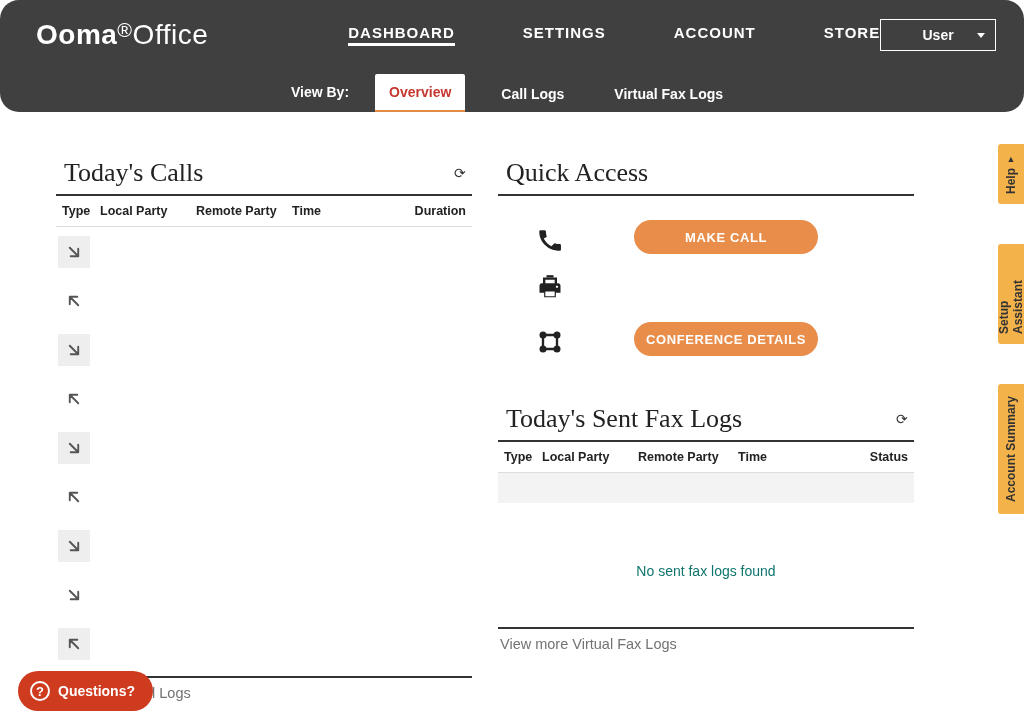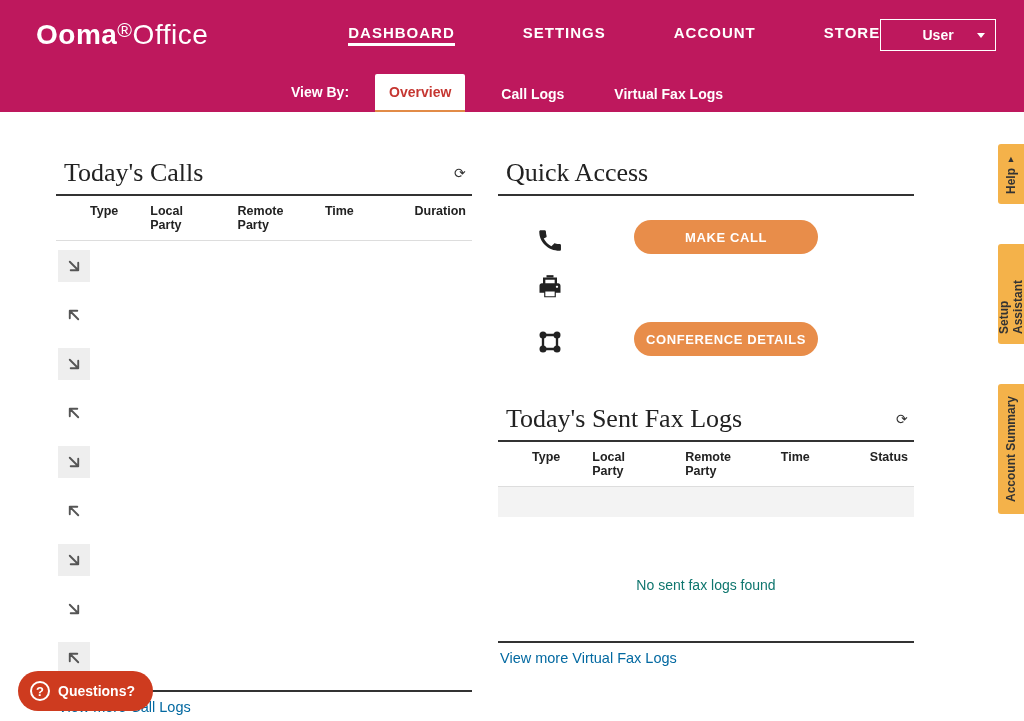--- a/index.html
+++ b/index.html
@@ -8,24 +8,25 @@
     width: 1024px;
     height: 721px;
     overflow: hidden;
     background: #fff;
     color: #222;
     position: relative;
   }
 
   
   .header {
-    background: #be185d;
+    background: #404040;
     color: #fff;
     height: 112px;
     position: relative;
+    border-radius: 19px;
   }
   .header-top {
     display: flex;
     align-items: center;
     height: 70px;
     padding: 0 28px 0 36px;
   }
   .logo {
     font-size: 28px;
     letter-spacing: .5px;
@@ -124,39 +125,39 @@
   }
 
   .table-head {
     display: flex;
     font-size: 12.5px;
     font-weight: 700;
     color: #222;
     padding: 8px 0 8px 4px;
     border-bottom: 1px solid #ddd;
   }
-  .th { padding: 0 2px; margin-left: 28px; }
+  .th { padding: 0 2px; }
 
   .call-rows { }
   .call-row {
     height: 49px;
     display: flex;
     align-items: center;
     padding-left: 2px;
   }
   .call-row:nth-child(odd) .dir-icon { background:#eee; }
   .dir-icon {
     width: 32px; height: 32px;
     display: flex; align-items: center; justify-content: center;
     color: #444;
   }
   .arrow-svg { width: 16px; height: 16px; }
 
   .view-more {
-    color: #0369a1;
+    color: #737373;
     font-size: 14.5px;
     text-decoration: none;
     display: inline-block;
     margin-top: 0;
     padding-left: 2px;
     cursor: pointer;
   }
   .bottom-link-row { border-top: 2px solid #333; margin-top: 8px; padding-top: 6px;}
 
   

